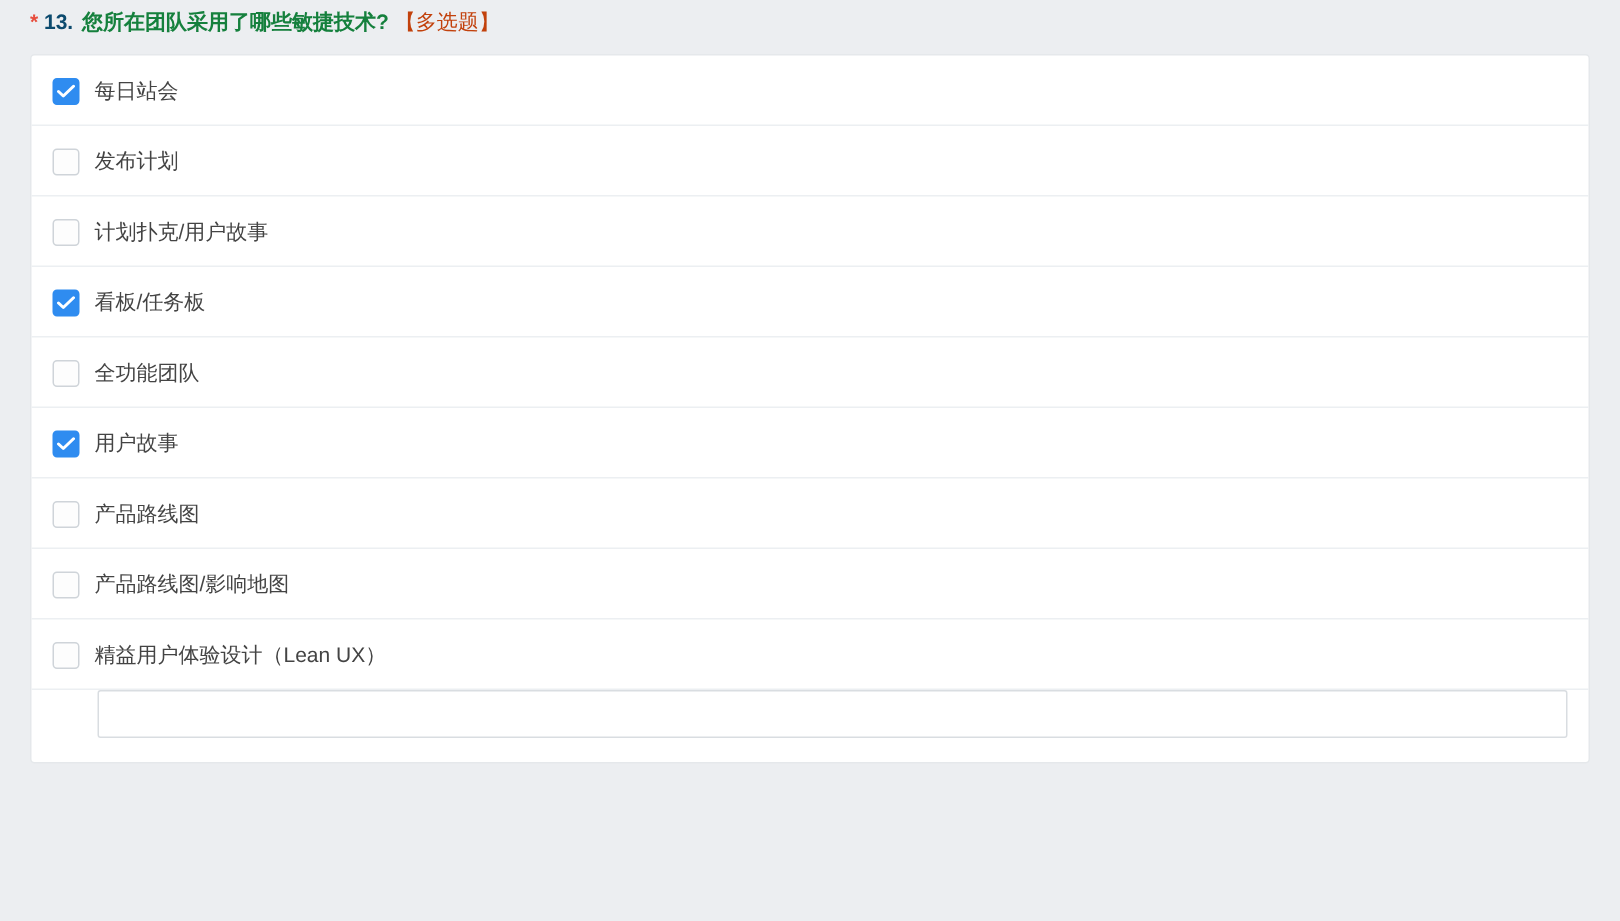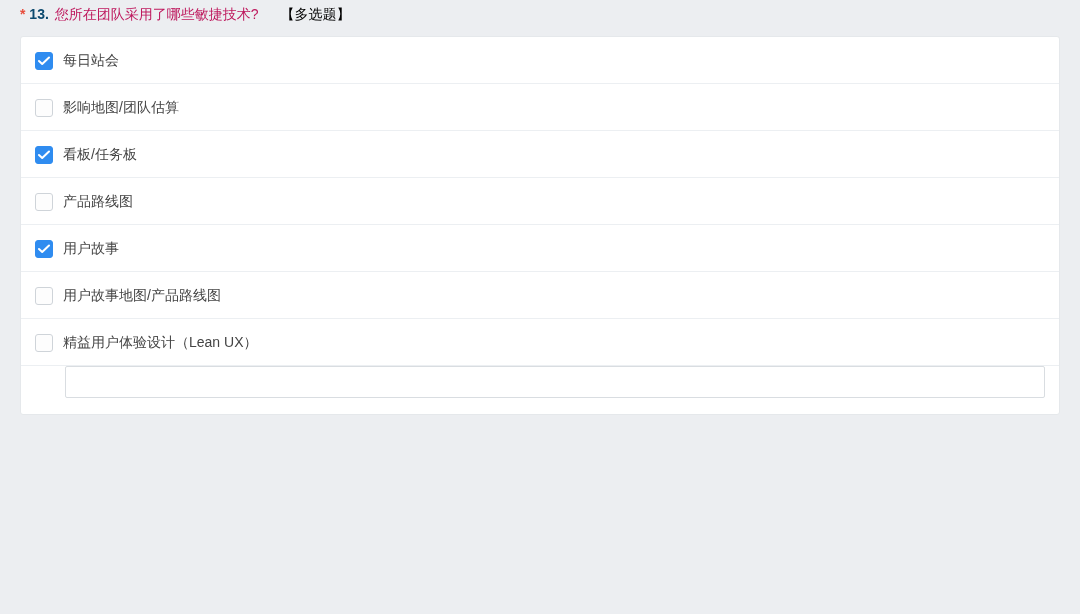--- a/index.html
+++ b/index.html
@@ -9,22 +9,22 @@
       width: 1080px;
       min-height: 614px;
       font-size: 14px;
       color: #333;
     }
     .question-header {
       padding: 6px 20px 12px 20px;
     }
     .required-star { color: #e74c3c; font-weight: bold; }
     .q-number { color: #0c4a6e; font-weight: bold; }
-    .q-text   { color: #be185d; font-weight: normal; margin-left: 2px; }
-    .q-type   { color: #000000; margin-left: 18px; }
+    .q-text   { color: #15803d; font-weight: bold; margin-left: 2px; }
+    .q-type   { color: #c2410c; margin-left: 0; }
 
     .options-card {
       background: #fff;
       margin: 0 20px 20px 20px;
       border: 1px solid #e5e8eb;
       border-radius: 3px;
     }
     .option-row {
       display: flex;
       align-items: center;
@@ -82,44 +82,52 @@
     <div class="option-row">
       <span class="checkbox checked">
         <svg viewBox="0 0 12 10" aria-hidden="true">
           <path d="M1 5 L4.2 8 L11 1.5" stroke="#fff" stroke-width="2" fill="none" stroke-linecap="round" stroke-linejoin="round"></path>
         </svg>
       </span>
       <span class="option-label">每日站会</span>
     </div>
     <div class="option-row">
       <span class="checkbox"></span>
-      <span class="option-label">影响地图/团队估算</span>
+      <span class="option-label">发布计划</span>
+    </div>
+    <div class="option-row">
+      <span class="checkbox"></span>
+      <span class="option-label">计划扑克/用户故事</span>
     </div>
     <div class="option-row">
       <span class="checkbox checked">
         <svg viewBox="0 0 12 10" aria-hidden="true">
           <path d="M1 5 L4.2 8 L11 1.5" stroke="#fff" stroke-width="2" fill="none" stroke-linecap="round" stroke-linejoin="round"></path>
         </svg>
       </span>
       <span class="option-label">看板/任务板</span>
     </div>
     <div class="option-row">
       <span class="checkbox"></span>
-      <span class="option-label">产品路线图</span>
+      <span class="option-label">全功能团队</span>
     </div>
     <div class="option-row">
       <span class="checkbox checked">
         <svg viewBox="0 0 12 10" aria-hidden="true">
           <path d="M1 5 L4.2 8 L11 1.5" stroke="#fff" stroke-width="2" fill="none" stroke-linecap="round" stroke-linejoin="round"></path>
         </svg>
       </span>
       <span class="option-label">用户故事</span>
     </div>
     <div class="option-row">
       <span class="checkbox"></span>
-      <span class="option-label">用户故事地图/产品路线图</span>
+      <span class="option-label">产品路线图</span>
+    </div>
+    <div class="option-row">
+      <span class="checkbox"></span>
+      <span class="option-label">产品路线图/影响地图</span>
     </div>
     <div class="option-row">
       <span class="checkbox"></span>
       <span class="option-label">精益用户体验设计（Lean UX）</span>
     </div>
     <div class="other-input-wrap"><input type="text" class="other-input" placeholder="" style=""></div>
   </div>
 
 </body></html>

